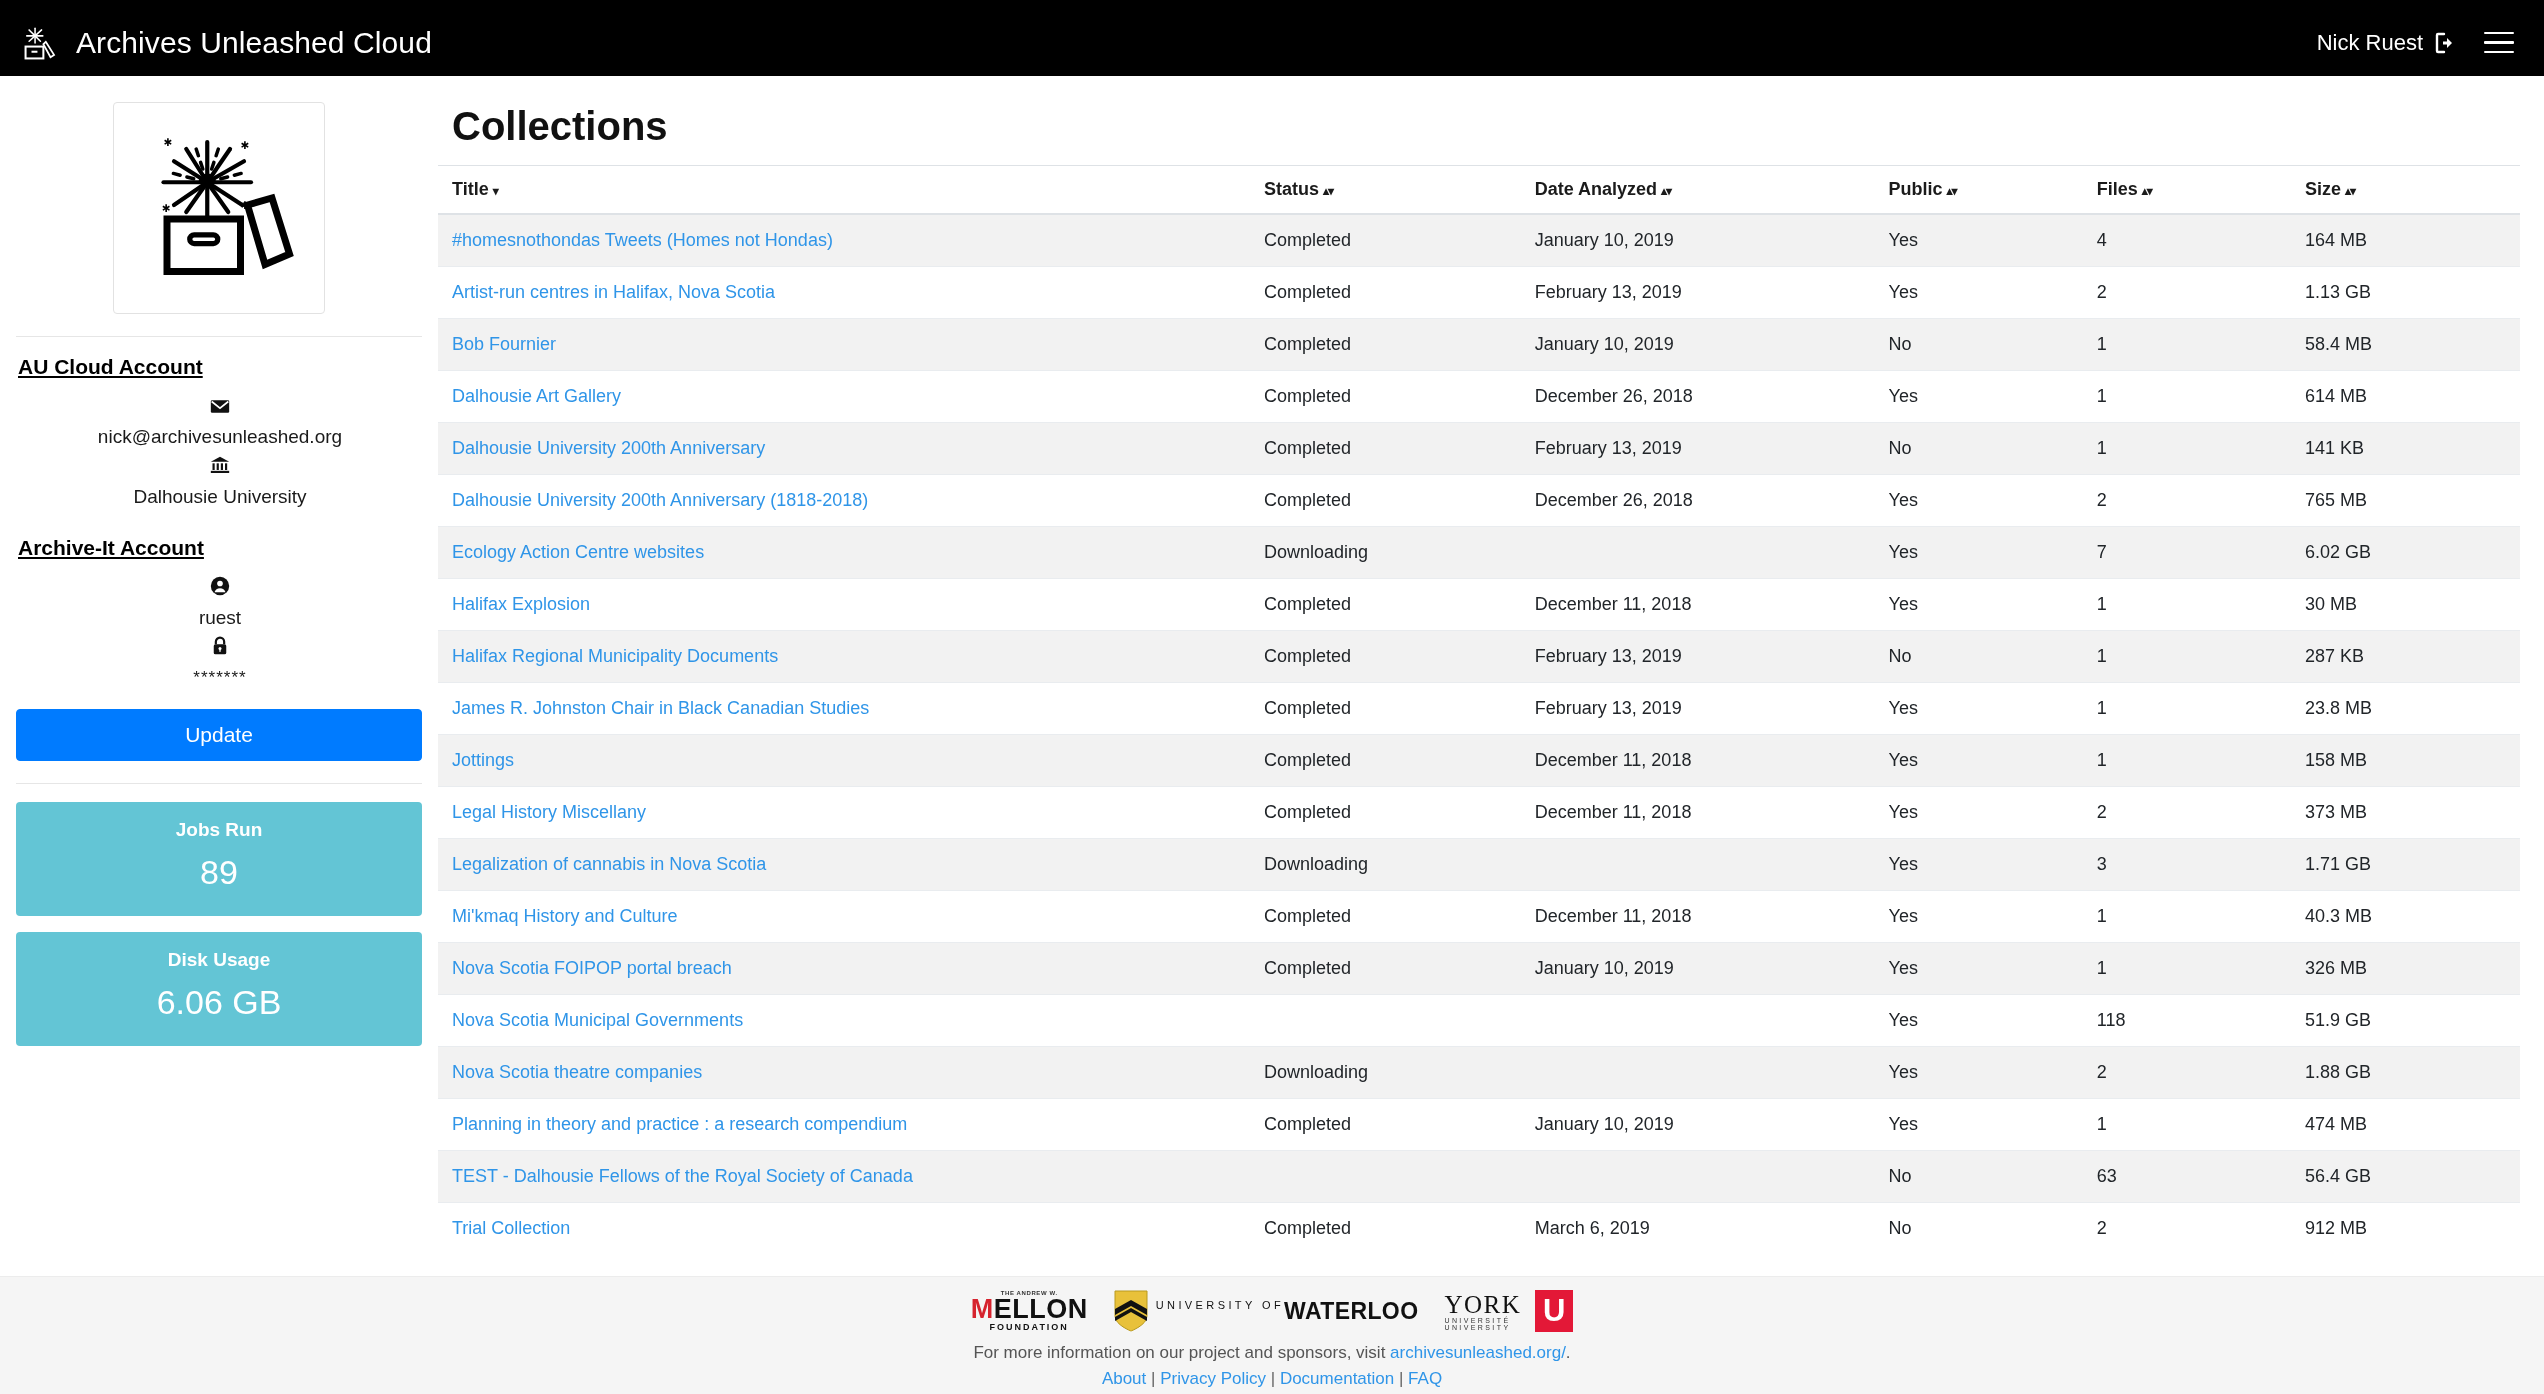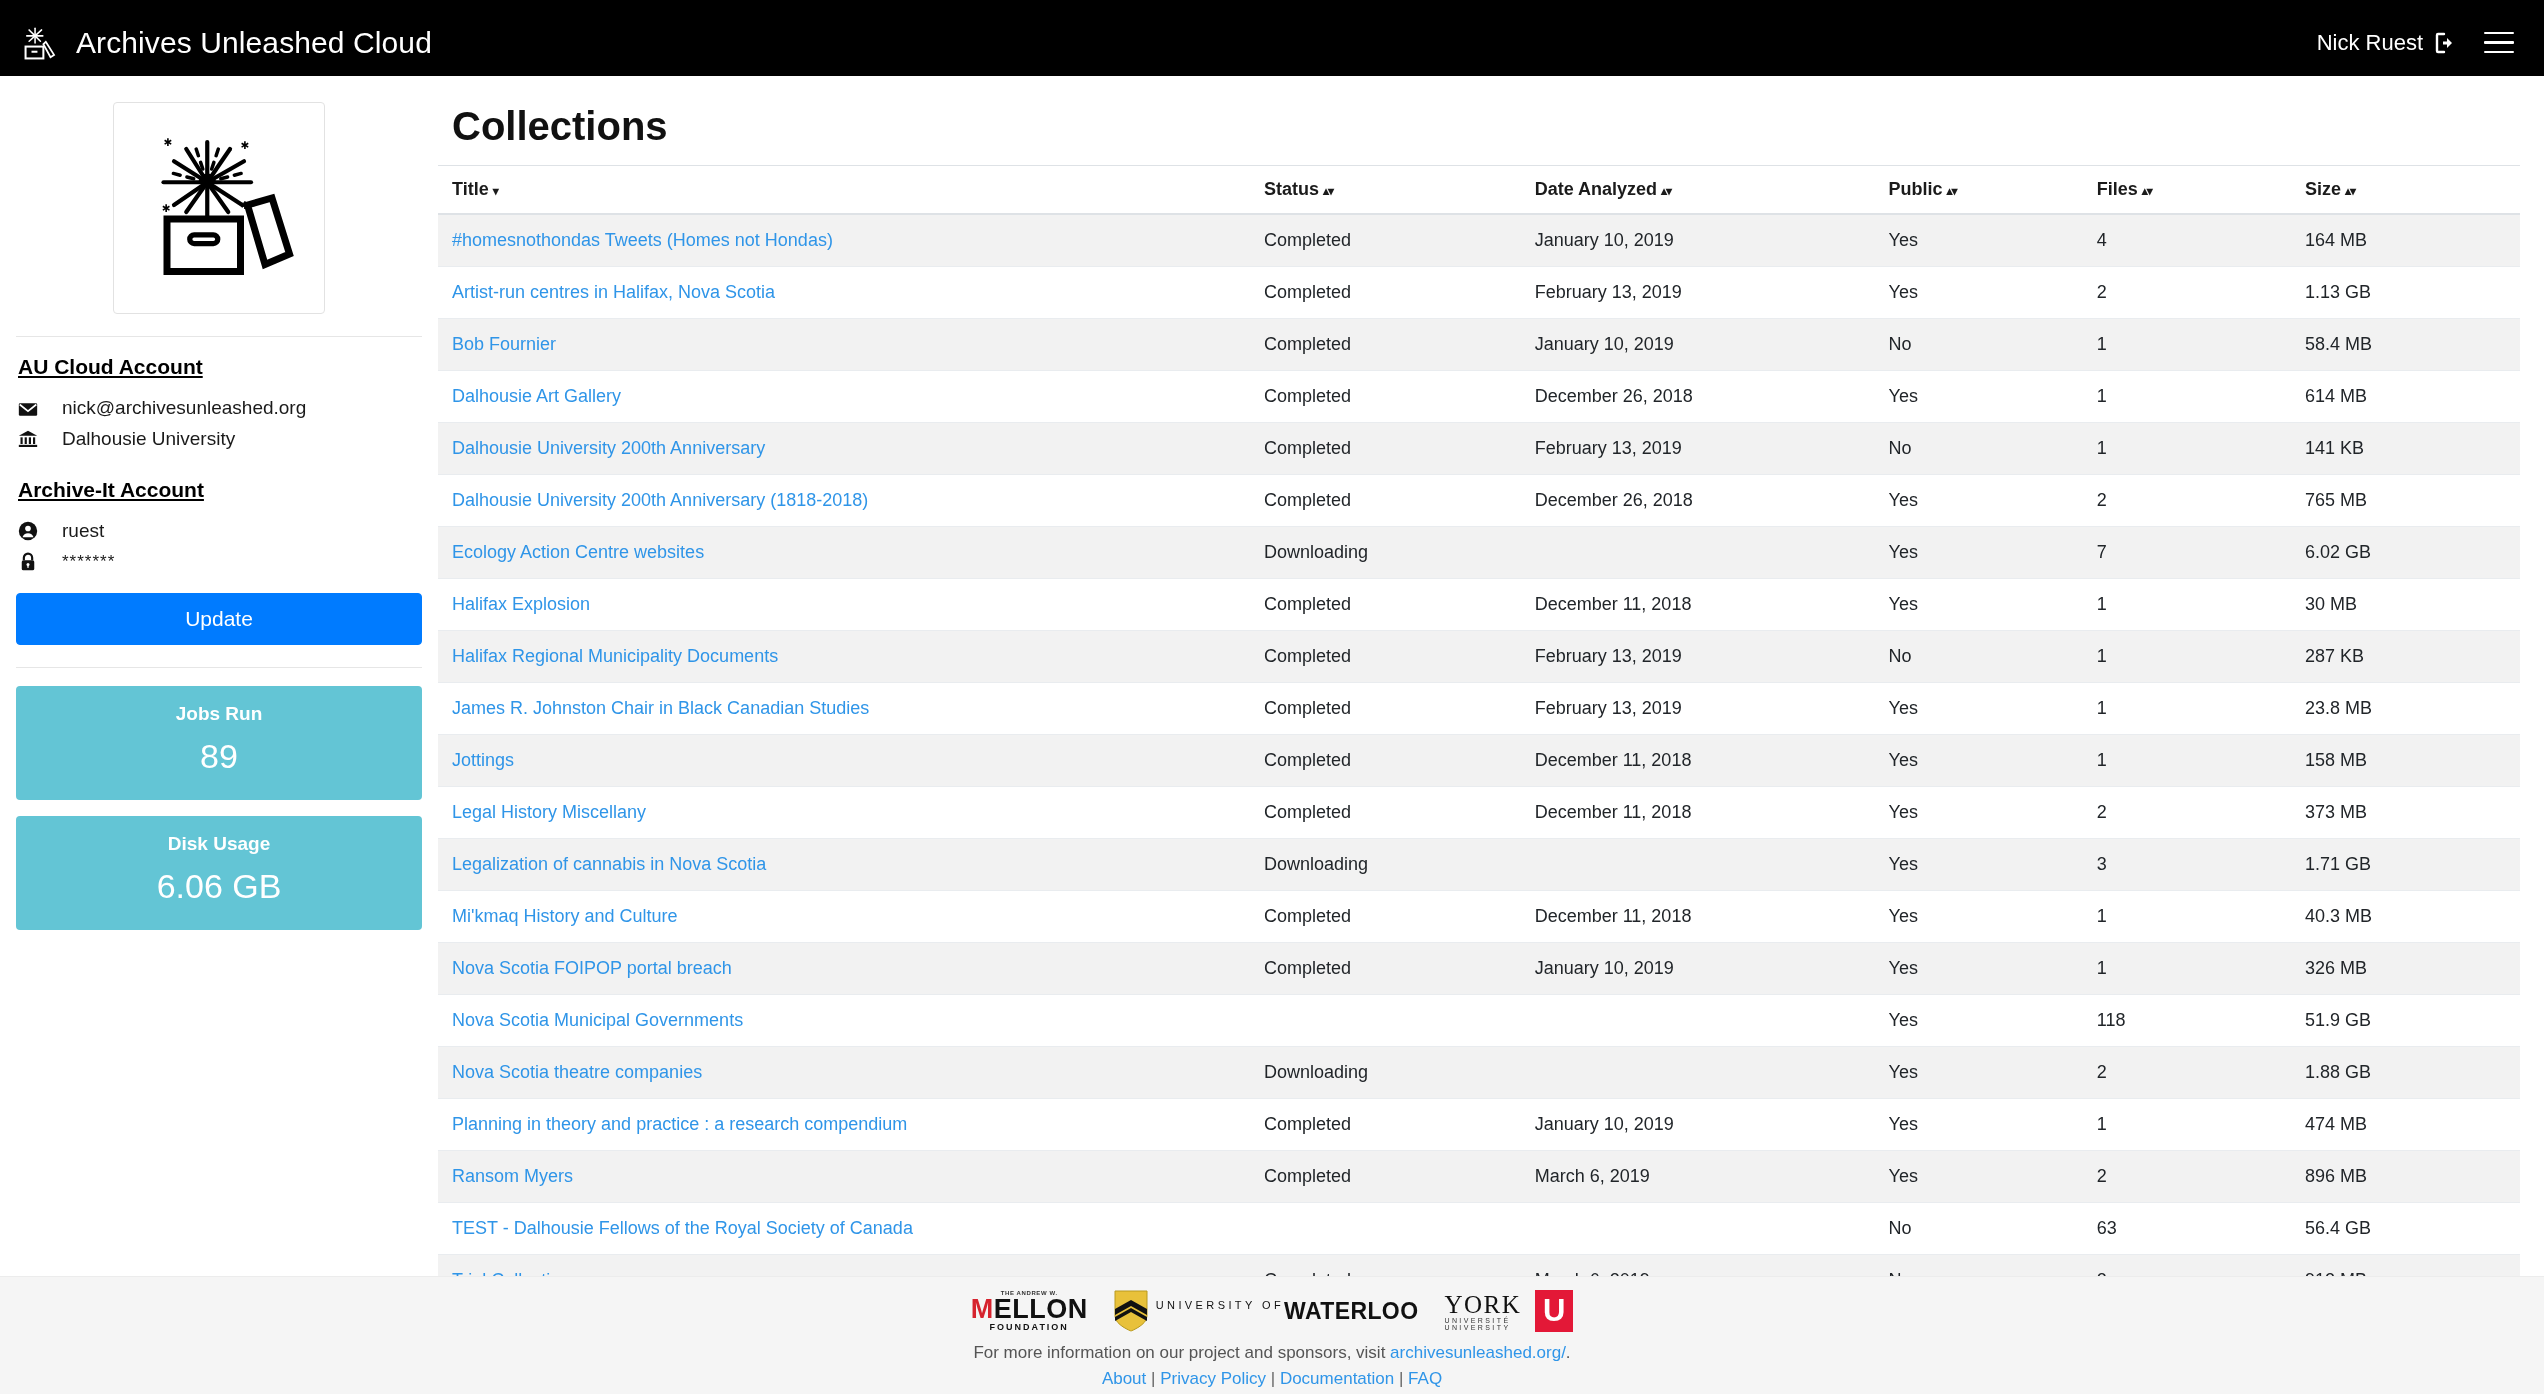--- a/index.html
+++ b/index.html
@@ -62,24 +62,25 @@
   .side-hr { border: 0; border-top: 1px solid #e6e6e6; margin: 22px 0 18px 0; }
 
   .side-heading {
     font-size: 21px;
     font-weight: 700;
     color: #000;
     text-decoration: underline;
     margin: 0 0 16px 2px;
   }
   .side-row {
-    display: flex; align-items: center; gap: 24px;
+    display: flex; align-items: center; gap: 9px;
     font-size: 19px; color: #1a1a1a;
     margin: 0 0 5px 2px;
     line-height: 26px;
+    flex-direction: column;
   }
   .side-row .ico { width: 20px; height: 20px; flex: 0 0 20px; display:block; }
   .side-row .pw { letter-spacing: 1px; font-size: 17px; }
 
   .btn-update {
     display: block;
     width: 100%;
     margin: 18px 0 0 0;
     padding: 13px 0;
     background: #007bff;
@@ -528,28 +529,20 @@
           </tr>
           <tr>
             <td class="title-cell"><a href="#">Planning in theory and practice : a research compendium</a></td>
             <td>Completed</td>
             <td>January 10, 2019</td>
             <td>Yes</td>
             <td>1</td>
             <td>474 MB</td>
           </tr>
           <tr>
-            <td class="title-cell"><a href="#">Ransom Myers</a></td>
-            <td>Completed</td>
-            <td>March 6, 2019</td>
-            <td>Yes</td>
-            <td>2</td>
-            <td>896 MB</td>
-          </tr>
-          <tr>
             <td class="title-cell"><a href="#">TEST - Dalhousie Fellows of the Royal Society of Canada</a></td>
             <td></td>
             <td></td>
             <td>No</td>
             <td>63</td>
             <td>56.4 GB</td>
           </tr>
           <tr>
             <td class="title-cell"><a href="#">Trial Collection</a></td>
             <td>Completed</td>

